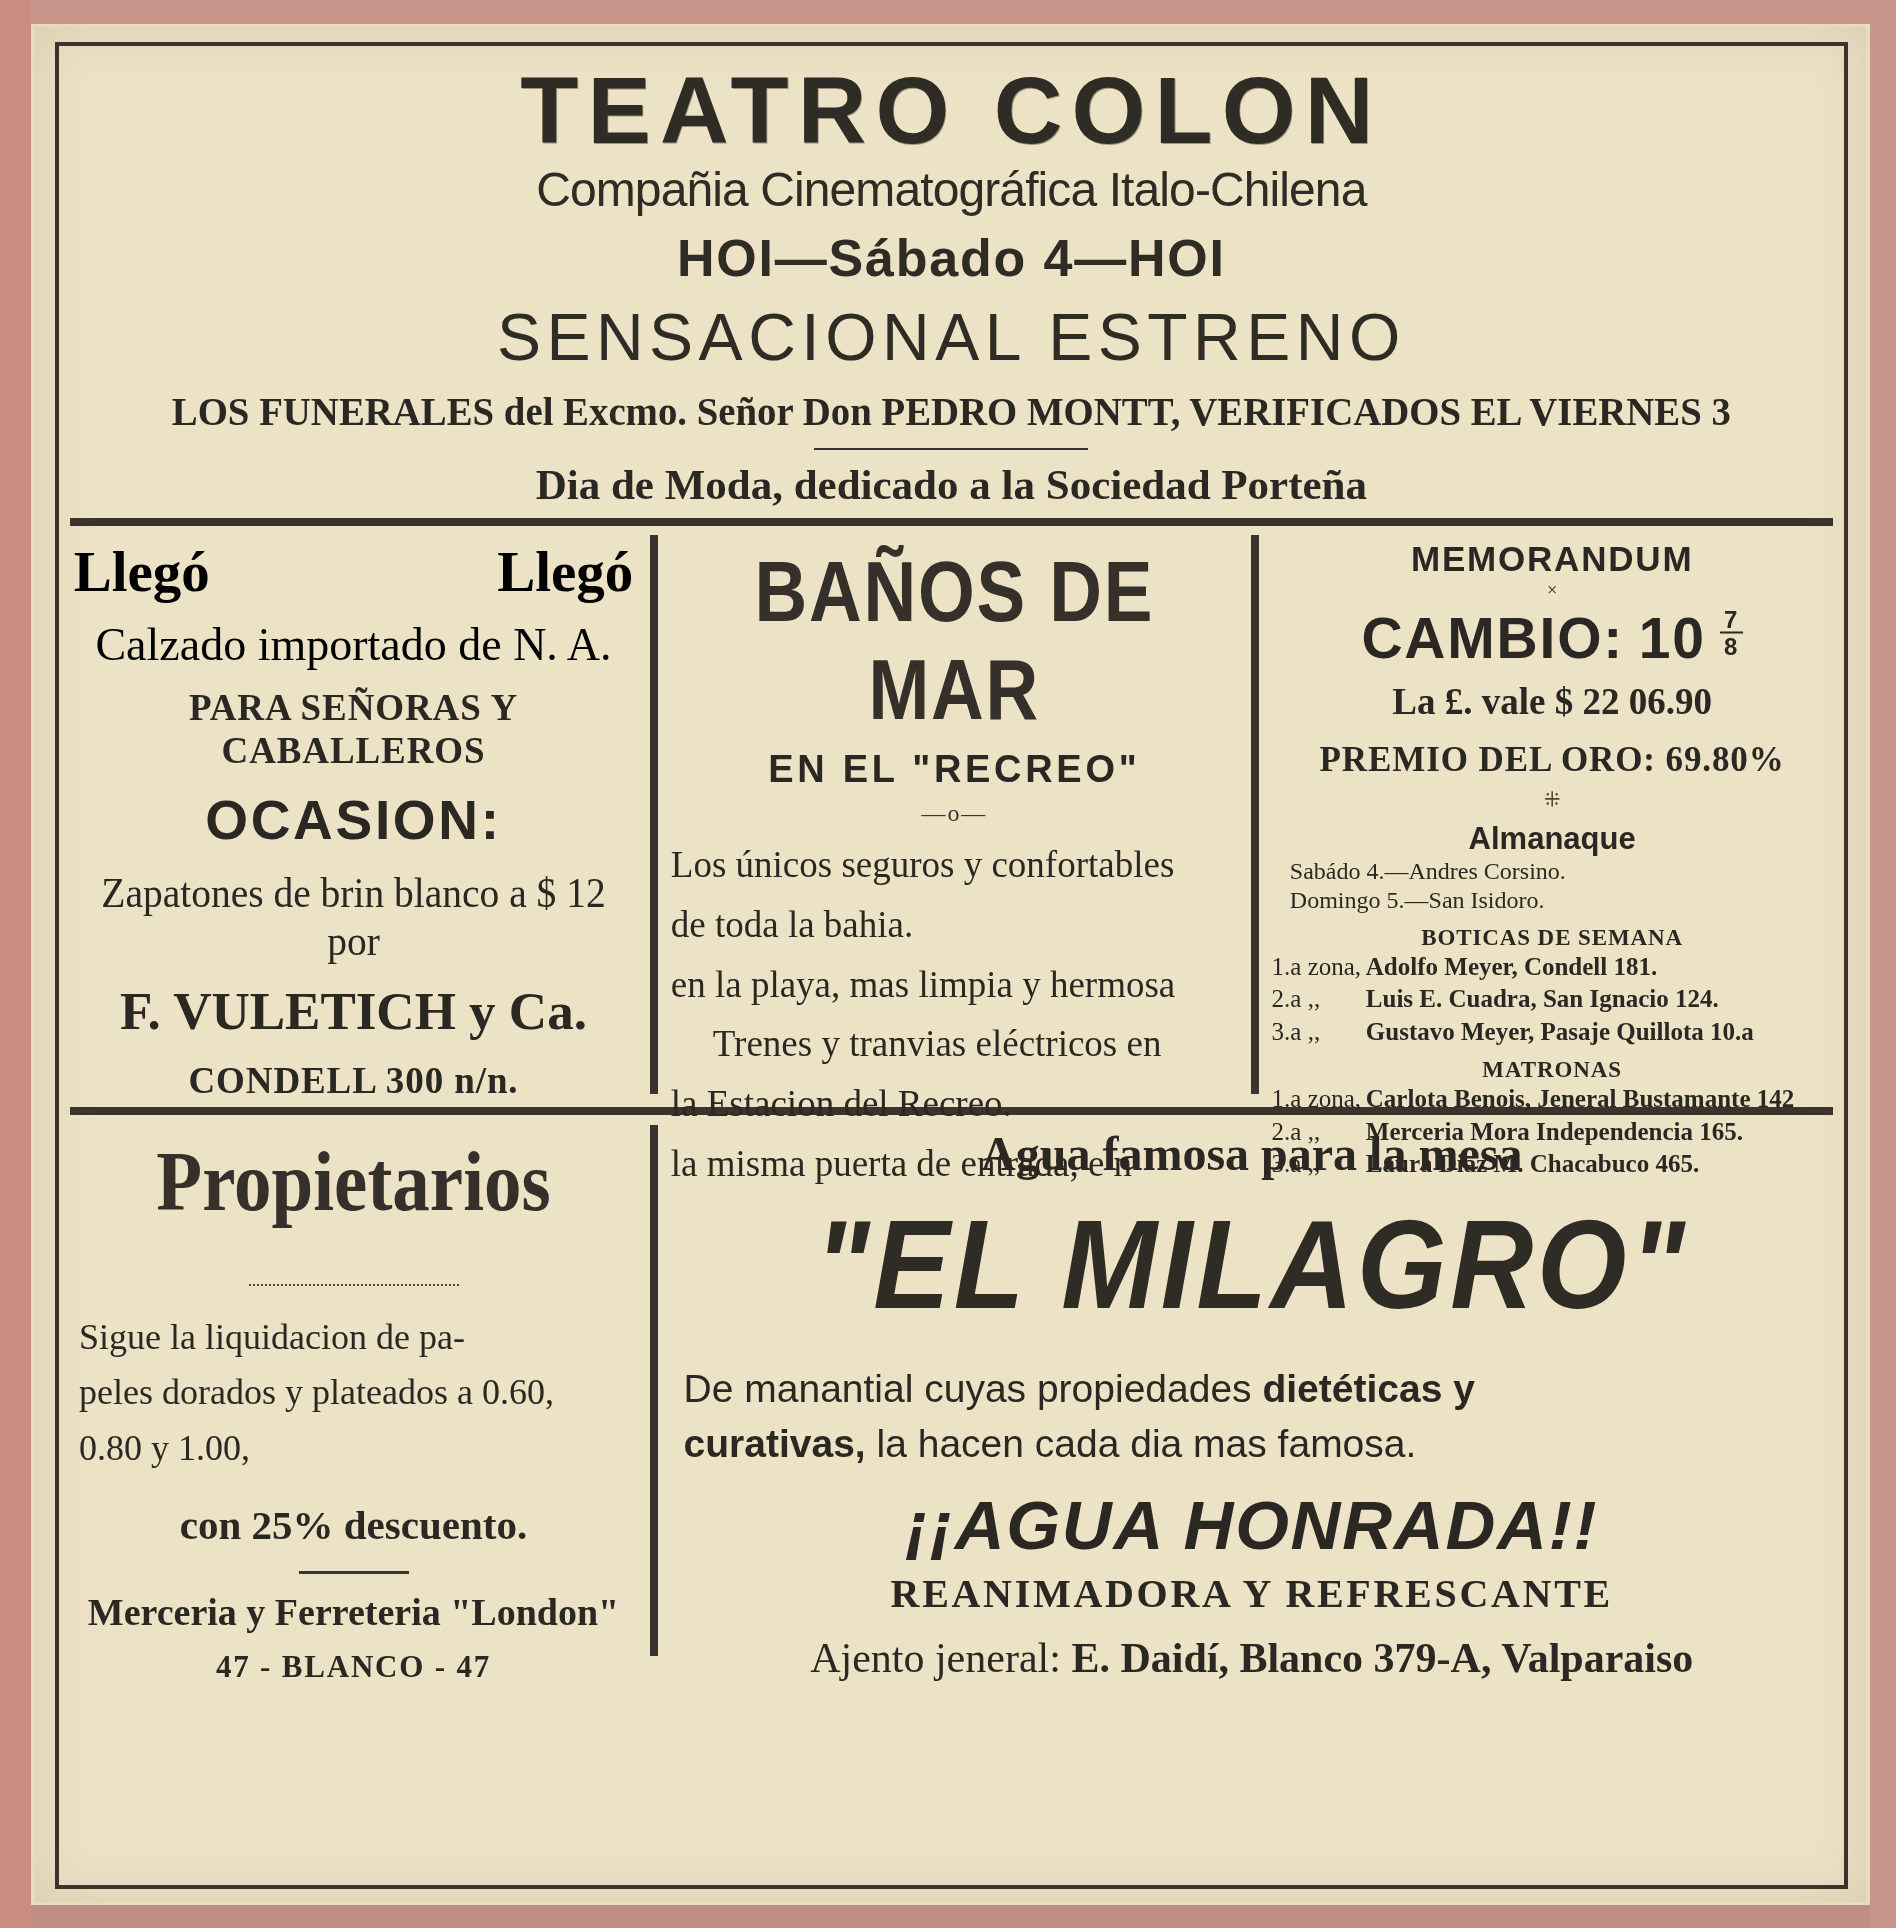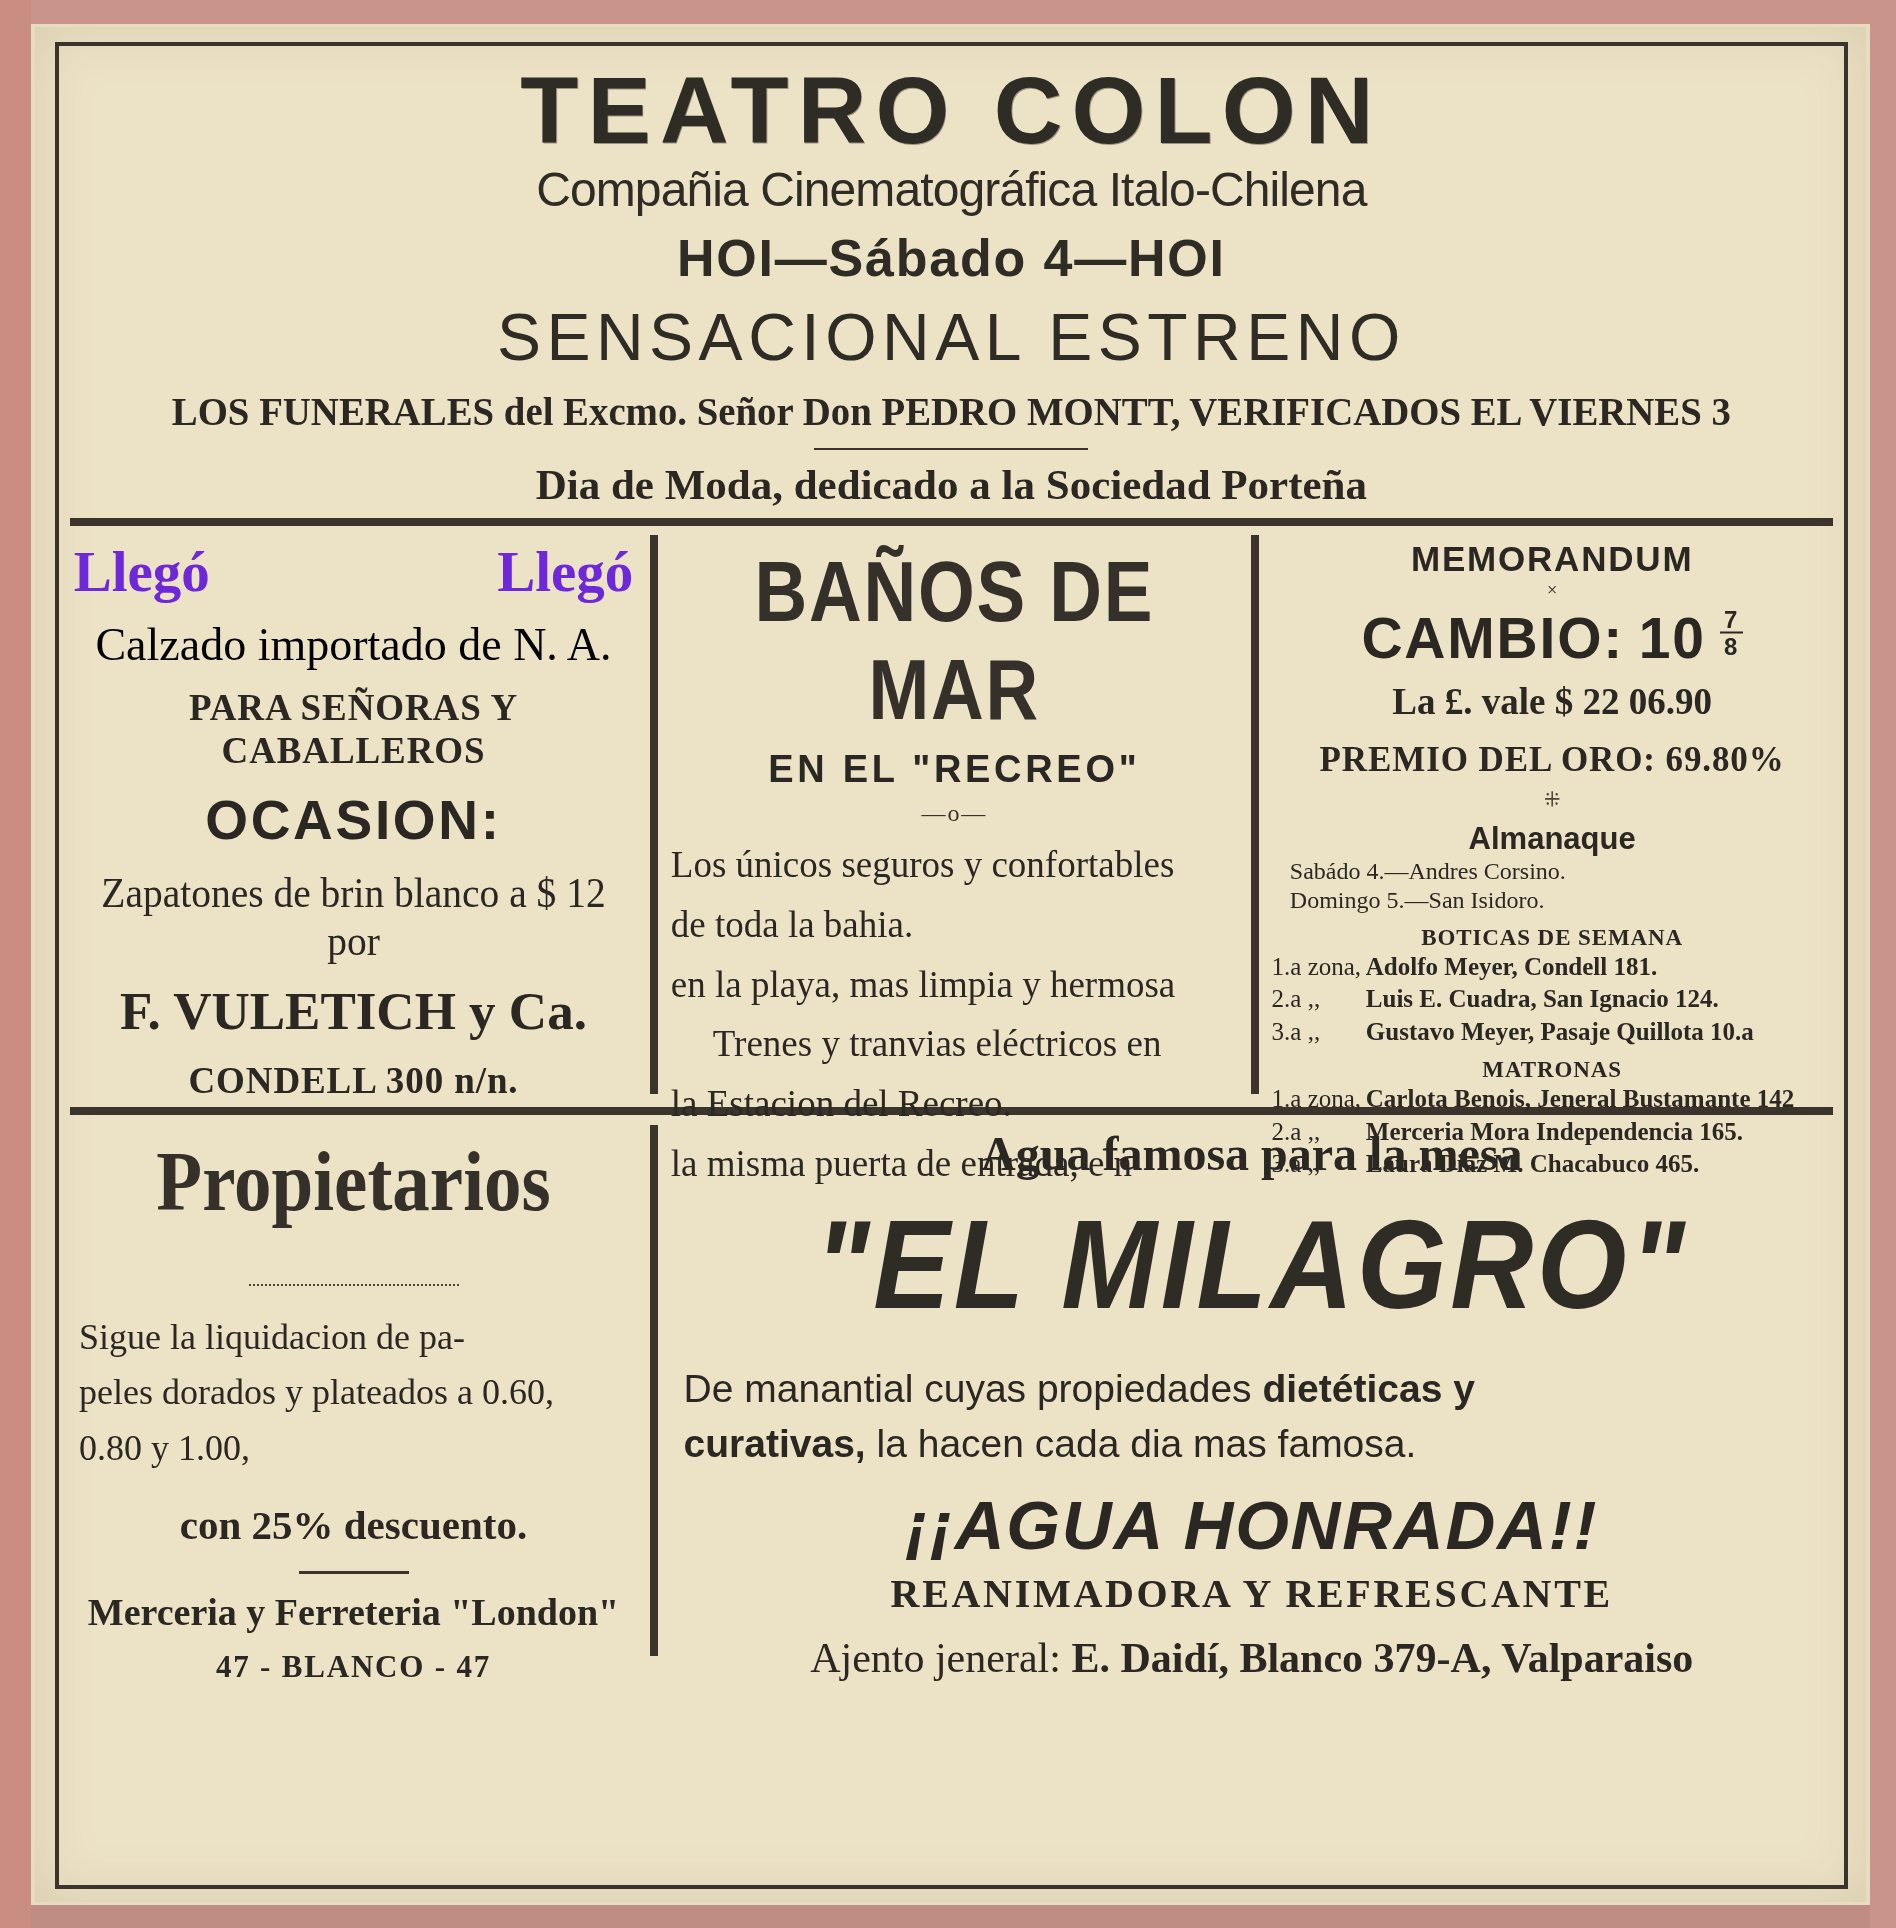--- a/index.html
+++ b/index.html
@@ -135,21 +135,21 @@
 
   .llego-row {
     display: flex;
     justify-content: space-between;
     padding: 0 3.7px;
   }
   .llego {
     font-family: "Liberation Serif", serif;
     font-weight: bold;
     font-size: 57px;
-    color: #6d28d9;
+    color: #000000;
   }
   .calzado {
     font-family: "Liberation Serif", serif;
     font-size: 46px;
     margin-top: 14.6px;
     color: #000000;
   }
   .para-senoras {
     font-family: "Liberation Serif", serif;
     font-weight: bold;

